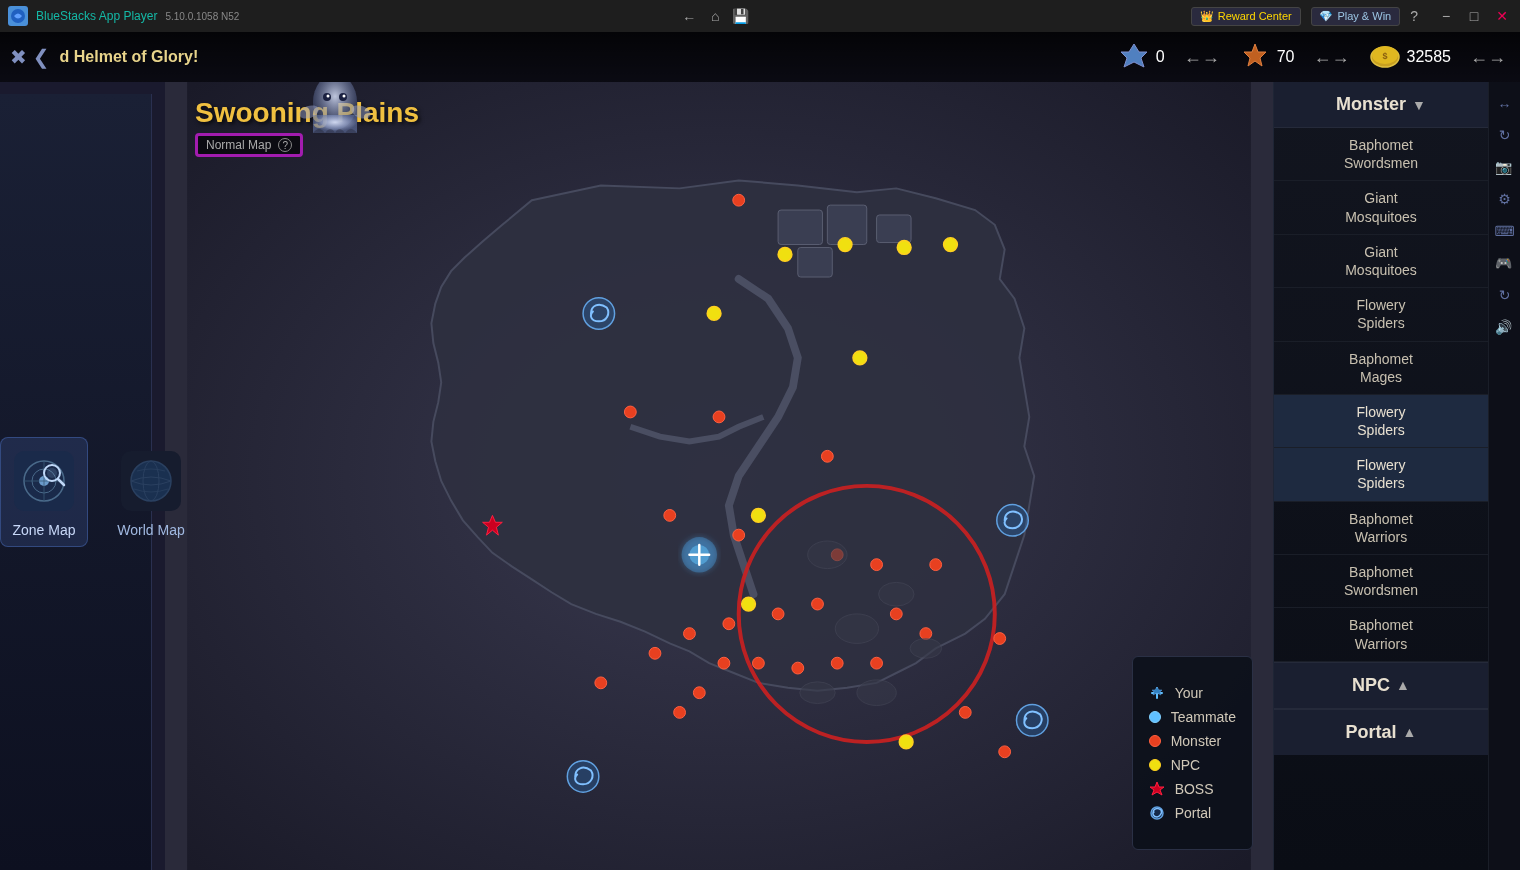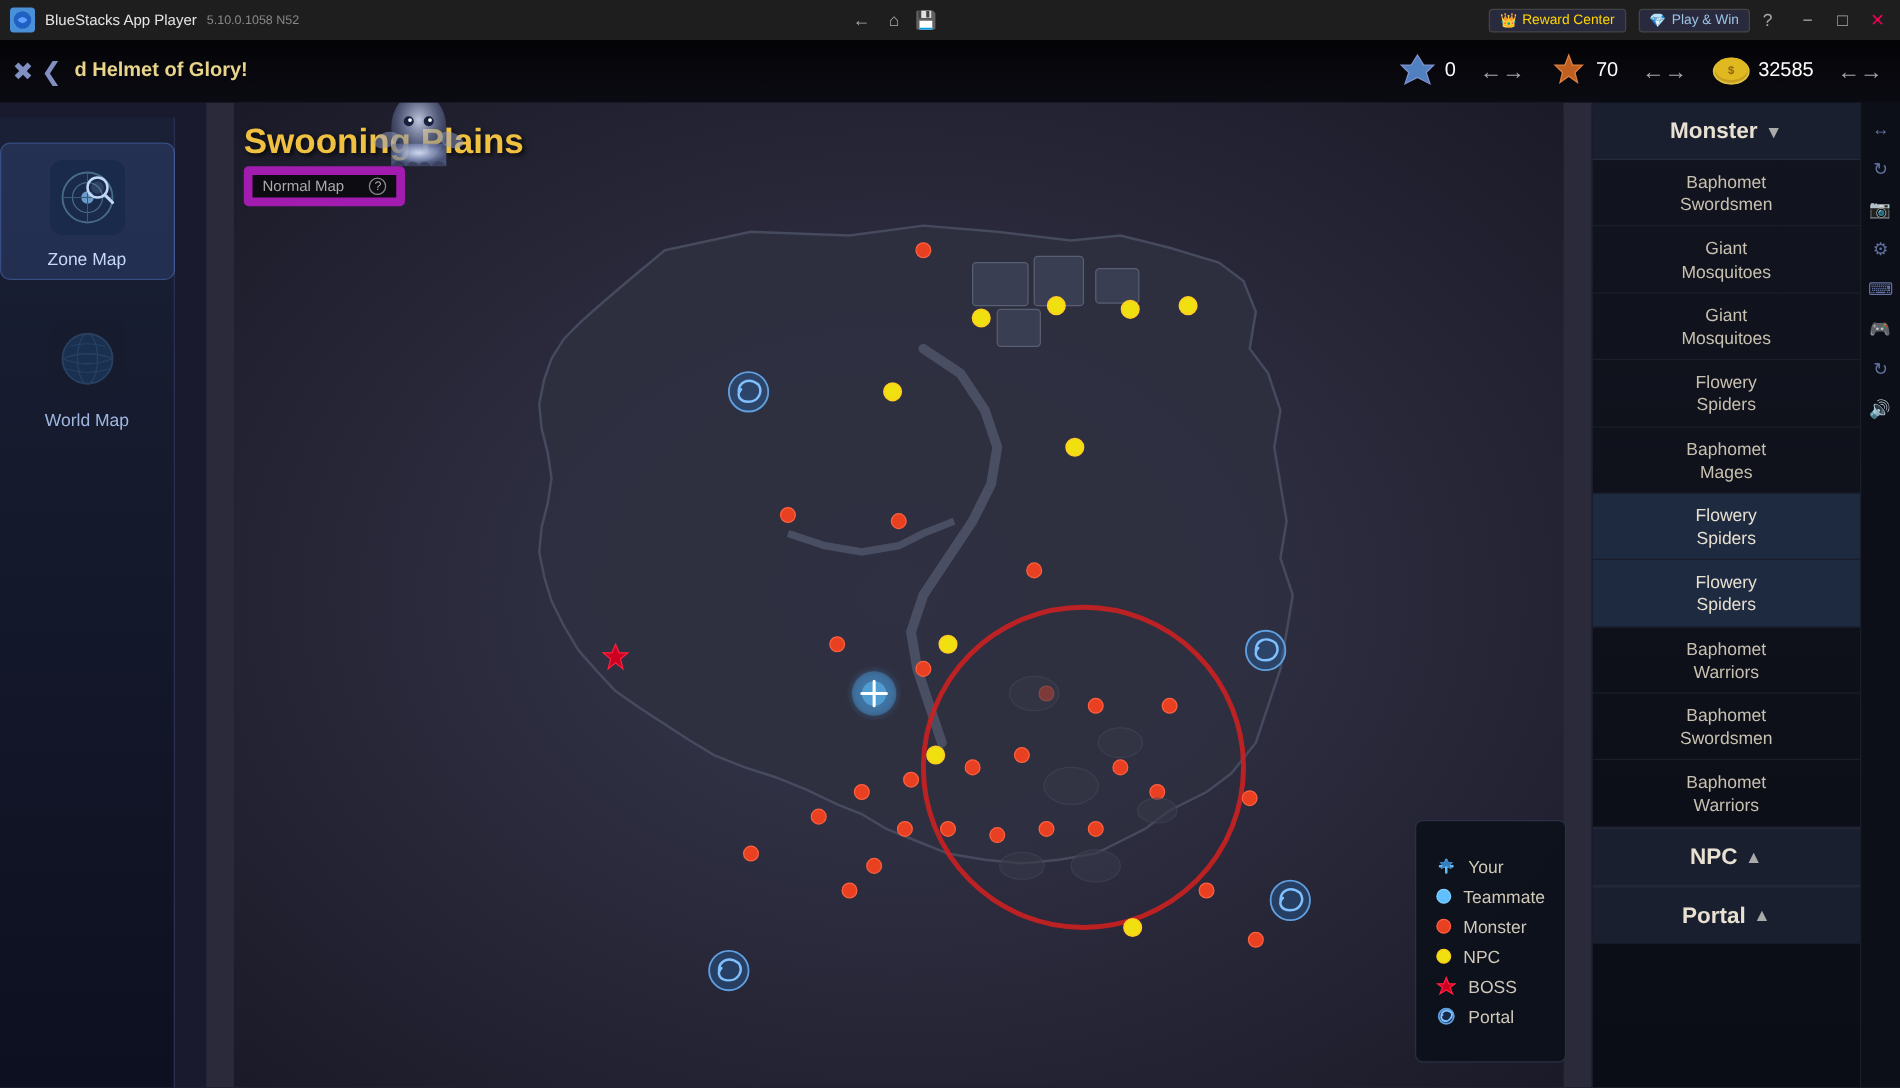--- a/index.html
+++ b/index.html
@@ -34,21 +34,21 @@
       background: #4a90d9;
       border-radius: 3px;
       display: flex;
       align-items: center;
       justify-content: center;
       font-size: 10px;
       color: white;
       font-weight: bold;
     }
     #title-bar-title {
-      color: #e5e5e5;
+      color: #14b8a6;
       font-size: 12px;
     }
     #title-bar-subtitle {
       color: #888;
       font-size: 10px;
     }
     #title-bar-nav {
       display: flex;
       gap: 6px;
     }
@@ -149,27 +149,26 @@
       color: #aaa;
       font-size: 18px;
       margin: 0 4px;
     }
 
     
     #left-sidebar {
       position: absolute;
       top: 62px;
       left: 0;
-      width: 140px;
+      width: 152px;
       bottom: 0;
       background: linear-gradient(180deg, #1a2035 0%, #0d1020 100%);
       border-right: 1px solid #2a3050;
       z-index: 40;
       display: flex;
-      flex-direction: column;
       align-items: center;
       padding-top: 20px;
       gap: 20px;
     }
     .sidebar-item {
       display: flex;
       flex-direction: column;
       align-items: center;
       cursor: pointer;
       padding: 8px;
@@ -341,23 +340,23 @@
     }
     #zone-name {
       color: #f0c040;
       font-size: 28px;
       font-weight: bold;
       text-shadow: 2px 2px 4px rgba(0,0,0,0.8);
     }
     .normal-map-badge {
       display: inline-flex;
       align-items: center;
-      gap: 20px;
+      gap: 7px;
       background: rgba(0,0,0,0.6);
-      border: 7px solid #a21caf;
+      border: 3px solid #a21caf;
       border-radius: 4px;
       padding: 2px 8px;
       color: #aaa;
       font-size: 12px;
       margin-top: 4px;
       text-align: right;
     }
     .normal-map-badge .help {
       width: 14px;
       height: 14px;

